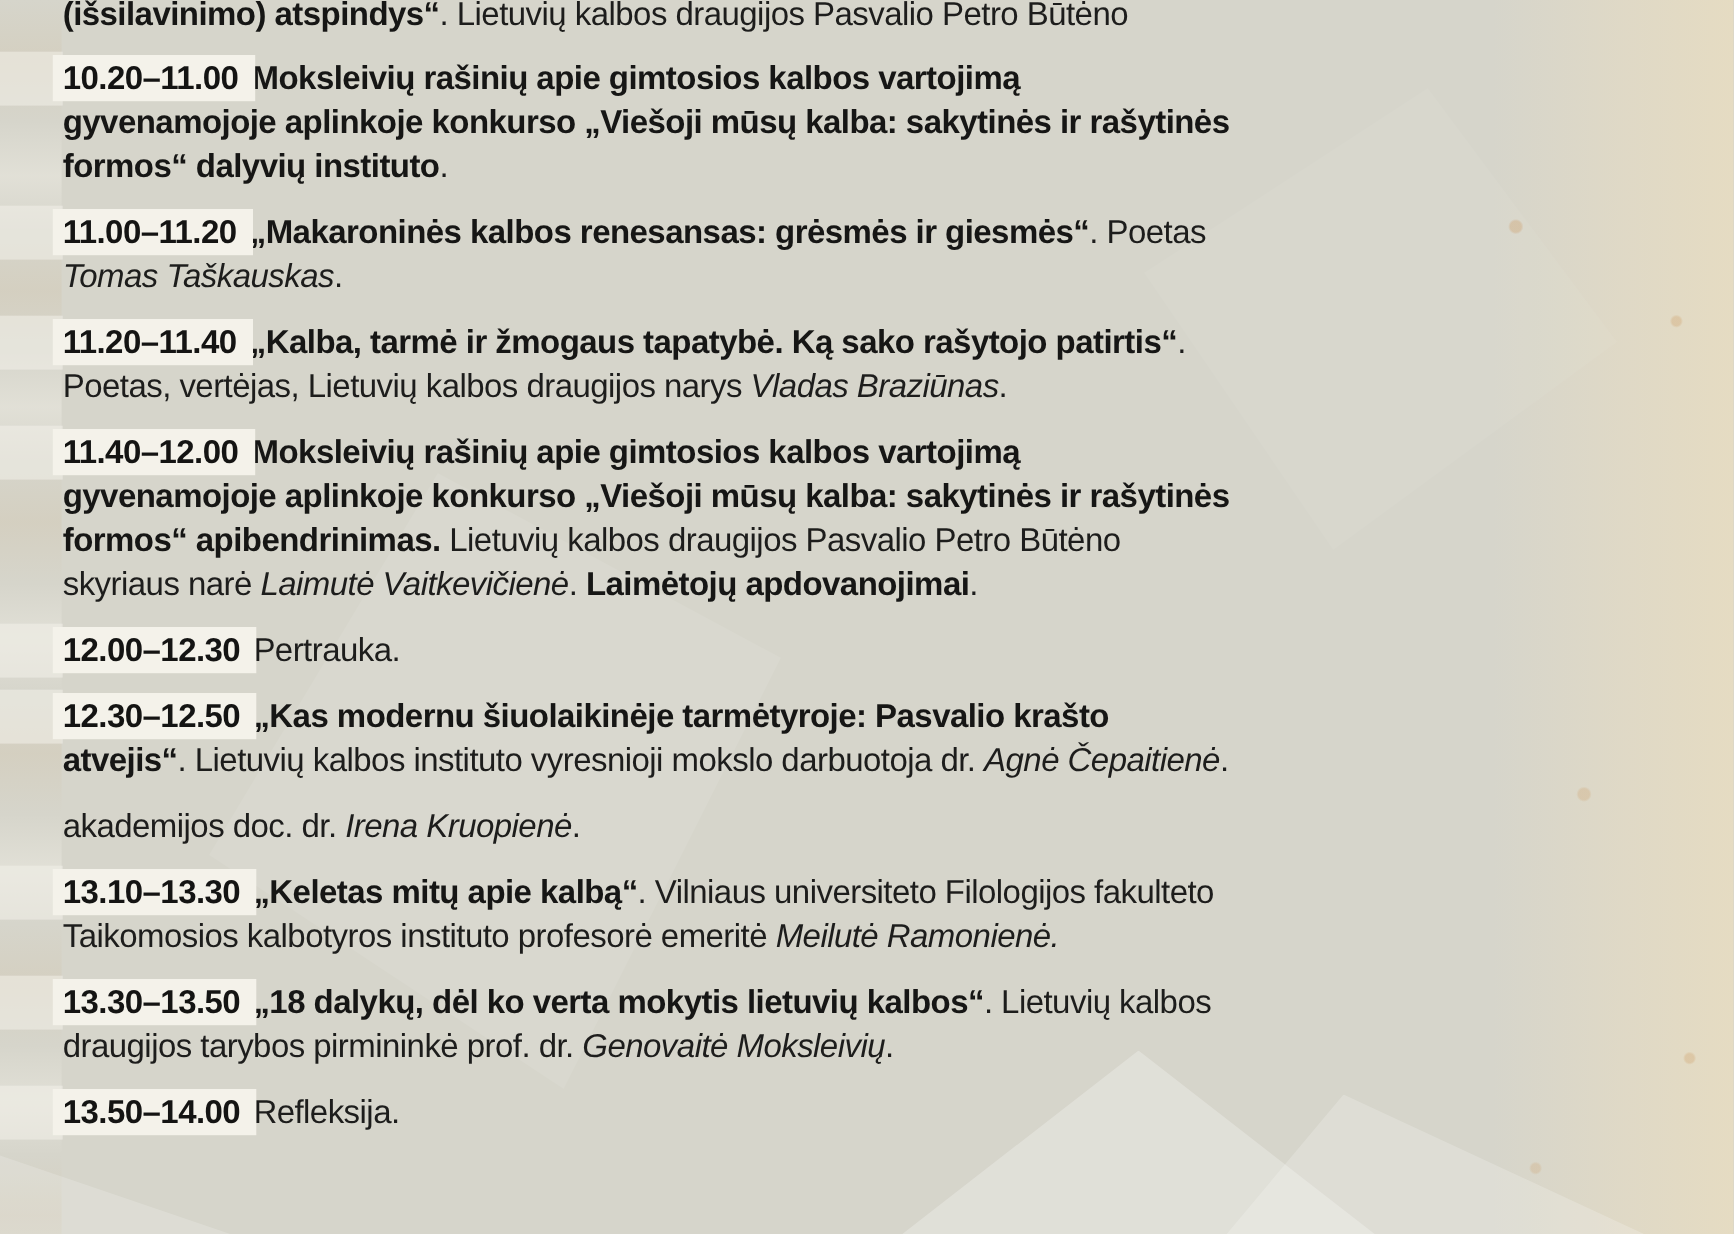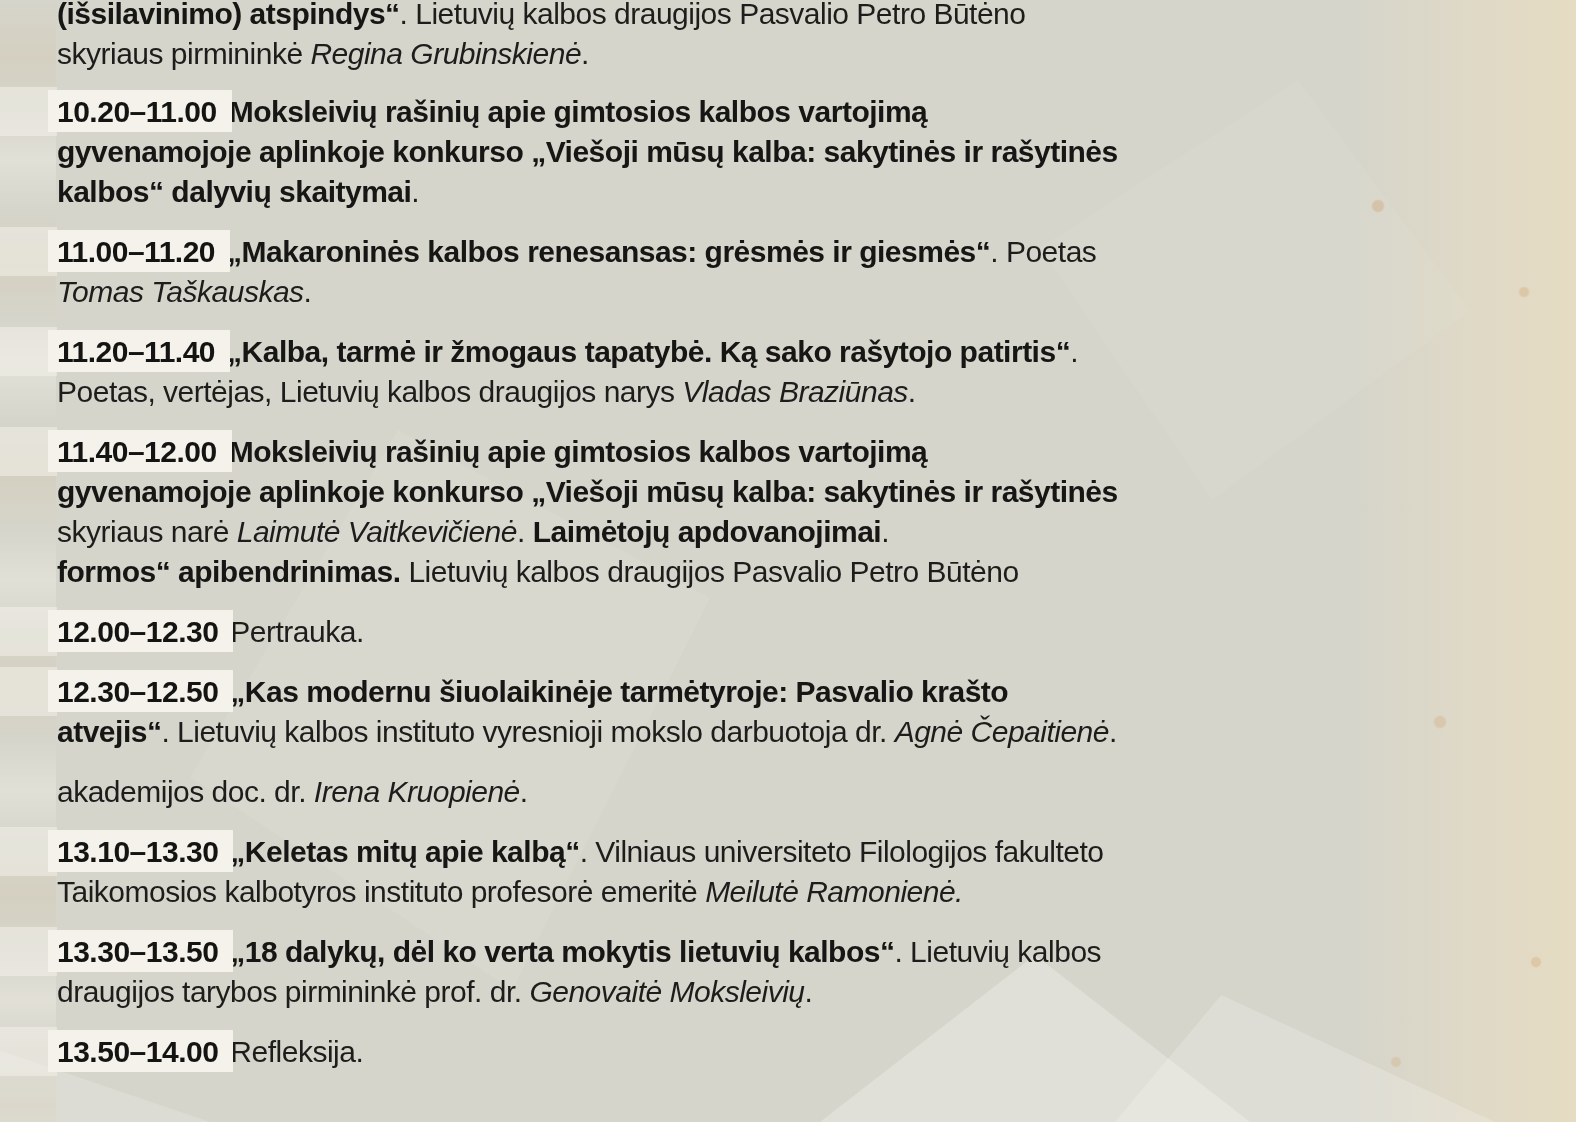--- a/index.html
+++ b/index.html
@@ -74,44 +74,43 @@
   <div class="wm wm3"></div>
   <div class="wm wm5"></div>
   <div class="wm wm1"></div>
   <div class="wm wm2"></div>
   <div class="wm wm4"></div>
 
   <div class="content">
 
     <div class="entry intro">
       <div class="line"><span class="b">(išsilavinimo) atspindys“</span><span class="r">. Lietuvių kalbos draugijos Pasvalio Petro Būtėno</span></div>
-      <div class="line"><span class="r">skyriaus pirmininkė </span><span class="i">Regina Grubinskienė</span><span class="r">.</span></div>
     </div>
 
     <div class="entry">
       <div class="line first"><span class="time">10.20–11.00</span><span class="b">Moksleivių rašinių apie gimtosios kalbos vartojimą</span></div>
       <div class="line"><span class="b">gyvenamojoje aplinkoje konkurso „Viešoji mūsų kalba: sakytinės ir rašytinės</span></div>
-      <div class="line"><span class="b">kalbos“ dalyvių skaitymai</span><span class="r">.</span></div>
+      <div class="line"><span class="b">formos“ dalyvių instituto</span><span class="r">.</span></div>
     </div>
 
     <div class="entry">
       <div class="line first"><span class="time">11.00–11.20</span><span class="b">„Makaroninės kalbos renesansas: grėsmės ir giesmės“</span><span class="r">. Poetas</span></div>
       <div class="line"><span class="i">Tomas Taškauskas</span><span class="r">.</span></div>
     </div>
 
     <div class="entry">
       <div class="line first"><span class="time">11.20–11.40</span><span class="b">„Kalba, tarmė ir žmogaus tapatybė. Ką sako rašytojo patirtis“</span><span class="r">.</span></div>
       <div class="line"><span class="r">Poetas, vertėjas, Lietuvių kalbos draugijos narys </span><span class="i">Vladas Braziūnas</span><span class="r">.</span></div>
     </div>
 
     <div class="entry">
       <div class="line first"><span class="time">11.40–12.00</span><span class="b">Moksleivių rašinių apie gimtosios kalbos vartojimą</span></div>
       <div class="line"><span class="b">gyvenamojoje aplinkoje konkurso „Viešoji mūsų kalba: sakytinės ir rašytinės</span></div>
+      <div class="line"><span class="b">formos“ apibendrinimas.</span><span class="r"> Lietuvių kalbos draugijos Pasvalio Petro Būtėno</span></div>
       <div class="line"><span class="r">skyriaus narė </span><span class="i">Laimutė Vaitkevičienė</span><span class="r">. </span><span class="b">Laimėtojų apdovanojimai</span><span class="r">.</span></div>
-      <div class="line"><span class="b">formos“ apibendrinimas.</span><span class="r"> Lietuvių kalbos draugijos Pasvalio Petro Būtėno</span></div>
     </div>
 
     <div class="entry">
       <div class="line first"><span class="time">12.00–12.30</span><span class="r">Pertrauka.</span></div>
     </div>
 
     <div class="entry">
       <div class="line first"><span class="time">12.30–12.50</span><span class="b">„Kas modernu šiuolaikinėje tarmėtyroje: Pasvalio krašto</span></div>
       <div class="line"><span class="b">atvejis“</span><span class="r">. Lietuvių kalbos instituto vyresnioji mokslo darbuotoja dr. </span><span class="i">Agnė Čepaitienė</span><span class="r">.</span></div>
     </div>

